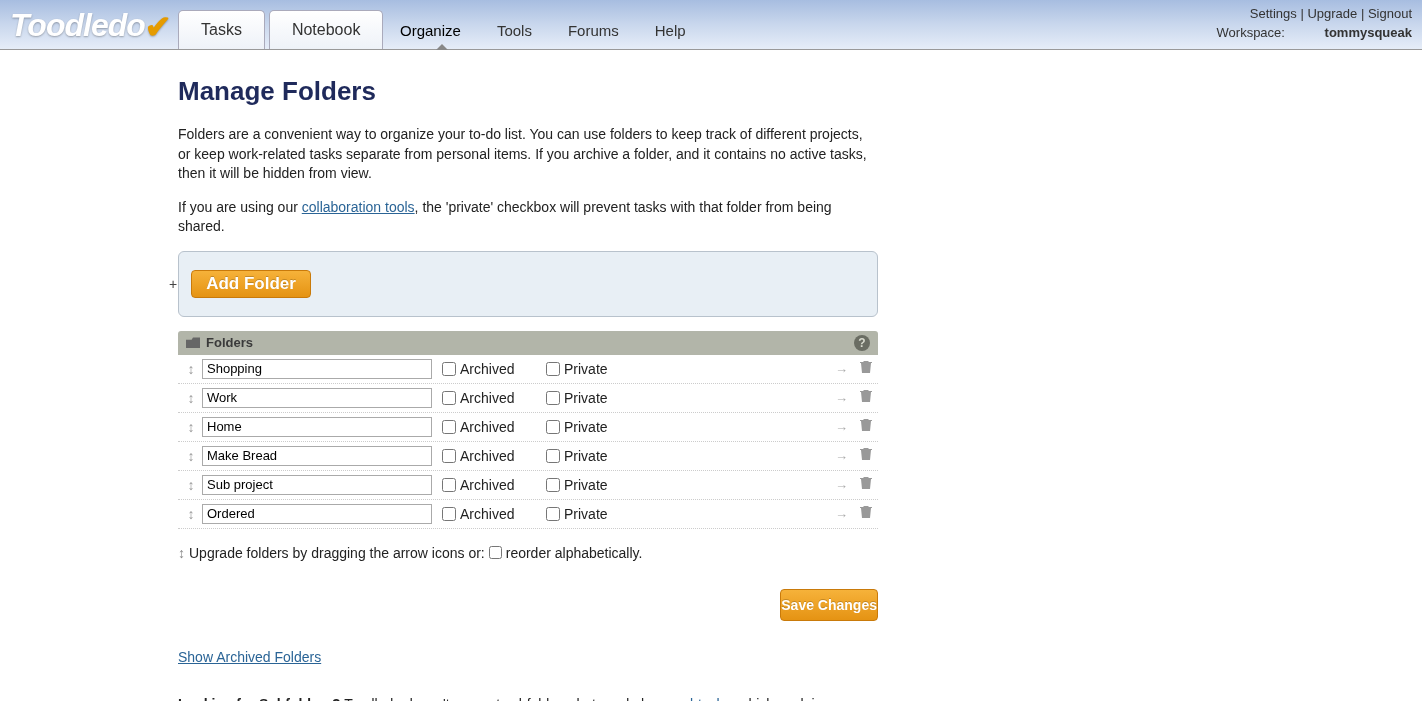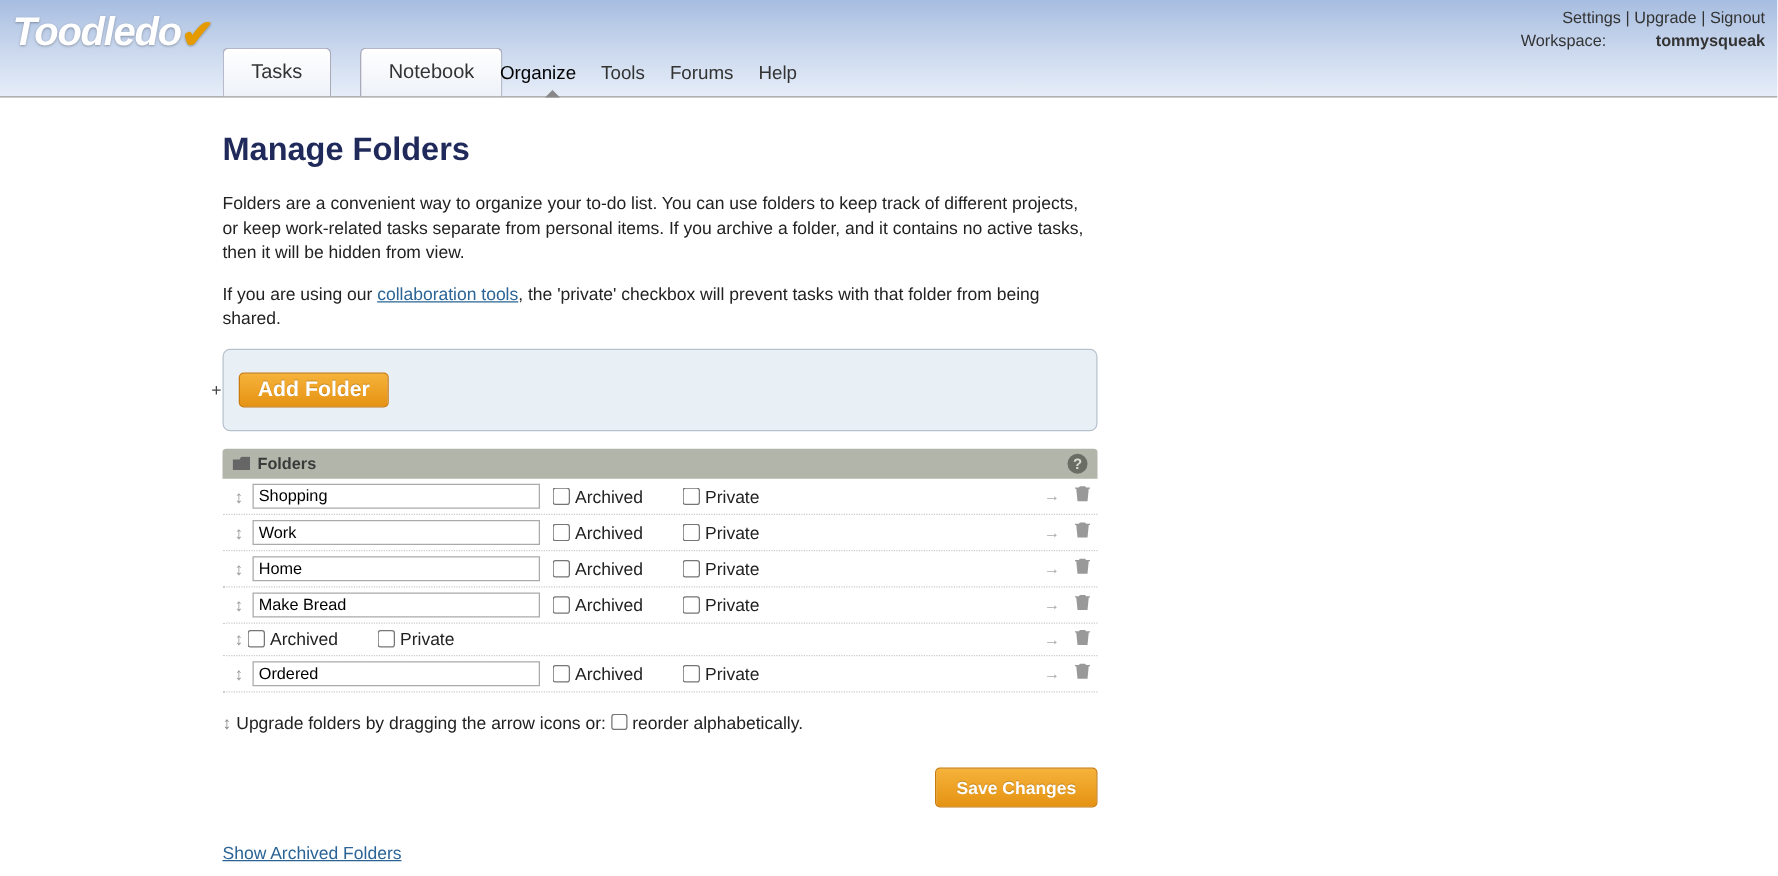--- a/index.html
+++ b/index.html
@@ -4,21 +4,21 @@
 <style>
   * { box-sizing: border-box; margin: 0; padding: 0; }
   body { font-family: "Helvetica Neue", Arial, sans-serif; font-size: 14px; color: #222; width: 1422px; }
   a { color: #2a6496; text-decoration: underline; cursor: pointer; }
   
   
   .topbar {
     background: linear-gradient(to bottom, #a7bde0 0%, #c9d7ed 50%, #e6edf8 100%);
     border-bottom: 1px solid #999;
     position: relative;
-    height: 78px;
+    height: 50px;
   }
   .logo {
     position: absolute; left: 10px; top: 6px;
     font-size: 32px; font-weight: bold; color: #fff; font-style: italic;
     text-shadow: 0 1px 2px rgba(0,0,0,0.3);
     letter-spacing: -1px;
   }
   .logo .check { color:#e59b00; font-style: normal; display:inline-block; transform: translateY(2px); }
   .topright {
     position: absolute; right: 10px; top: 6px; text-align: right; font-size: 13px; color: #333;
@@ -27,23 +27,23 @@
   .topright .ws { margin-top: 4px; }
   .topright .ws b { font-weight: bold; margin-left: 36px; }
   
   
   .navtabs { position: absolute; left: 178px; bottom: 0; display: flex; align-items: flex-end; }
   .navtab {
     background: linear-gradient(to bottom, #fff, #eef2f8);
     border: 1px solid #aab; border-bottom: none;
     border-radius: 5px 5px 0 0;
     padding: 10px 22px; font-size: 16px; color: #333; cursor: pointer;
-    margin-right: 23px;
-  }
-  .navlinks { position: absolute; left: 400px; bottom: 10px; display: flex; gap: 20px; font-size: 15px; color: #333; }
+    margin-right: 4px;
+  }
+  .navlinks { position: absolute; left: 400px; bottom: 10px; display: flex; gap: 36px; font-size: 15px; color: #333; }
   .navlinks span { cursor: pointer; }
   .navlinks .active { color: #000; font-weight: 500; }
   .navpointer {
     position: absolute; left: 436px; bottom: -1px; width: 0; height: 0;
     border-left: 6px solid transparent; border-right: 6px solid transparent;
     border-bottom: 6px solid #888;
   }
 
   
   .main { width: 700px; margin-left: 178px; padding-top: 26px; }
@@ -87,21 +87,21 @@
   .row-spacer { flex:1; }
   .row-actions { display:flex; gap:12px; align-items:center; color:#aaa; }
   .row-actions .arrow { cursor:pointer; font-size:13px; }
   .row-actions .trash { cursor:pointer; }
   .trash svg { width:12px; height:14px; fill:#999; }
 
   .reorder-note { margin-top:16px; font-size:14px; color:#222; display:flex; align-items:center; gap:4px; }
   .reorder-note .dragico { color:#888; }
 
   .savebar { text-align:right; margin-top:28px; }
-  .savebar .btn-orange { padding:7px 16px; font-size:14px; }
+  .savebar .btn-orange { padding:7px 0; font-size:14px; }
 
   .show-archived { margin-top:28px; }
   .subfolders { margin-top:30px; line-height:1.4; }
   .subfolders b { font-weight:bold; }
 </style>
 </head>
 <body>
 
 <div class="topbar">
   <div class="logo">
@@ -229,20 +229,21 @@
         <span class="row-spacer"></span>
         <span class="row-actions">
           <span class="arrow">→</span>
           <span class="trash"><svg viewBox="0 0 12 14">
               <path d="M1 3h10l-1 10H2L1 3zm3-2h4l1 1H3l1-1zM0 2h12v1H0z"></path>
             </svg></span>
         </span>
       </div>
       <div class="folder-row">
         <span class="drag">↕</span>
+        <input class="folder-name-input" value="Sub project" style="">
         <label class="chk-group">
           <input type="checkbox" style="">
           <span>Archived</span>
         </label>
         <label class="chk-group">
           <input type="checkbox" style="">
           <span>Private</span>
         </label>
         <span class="row-spacer"></span>
         <span class="row-actions">

